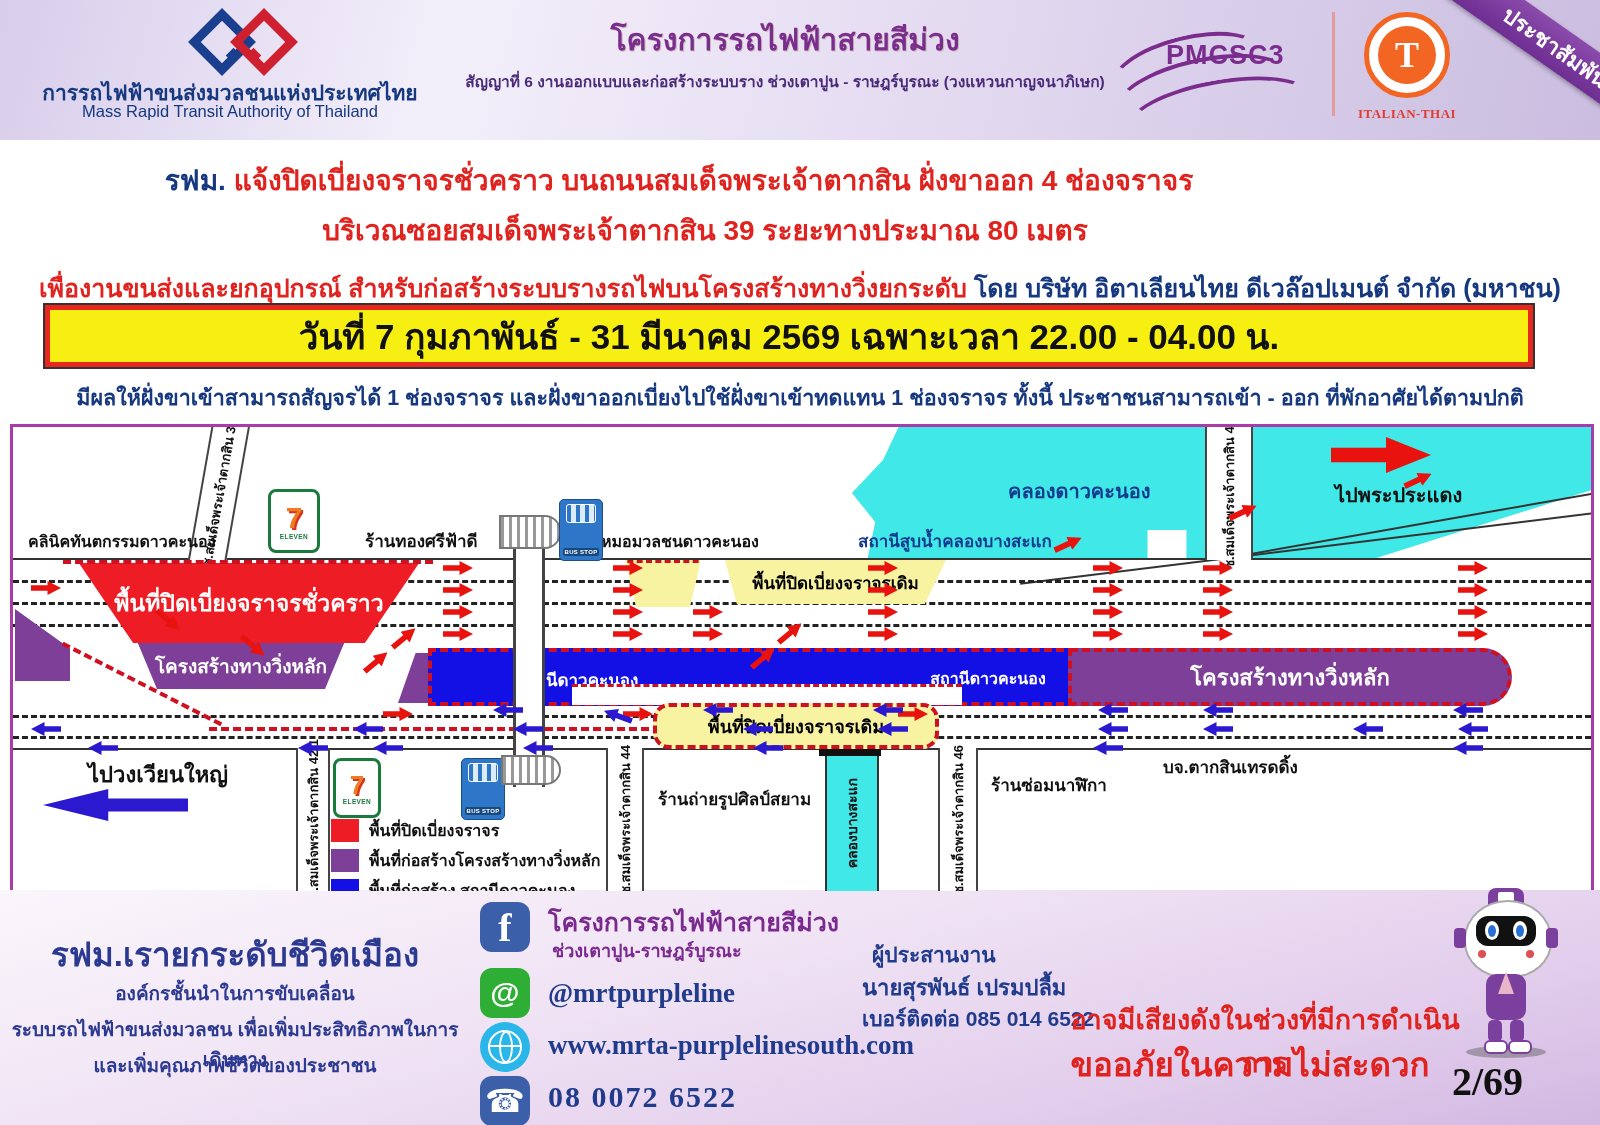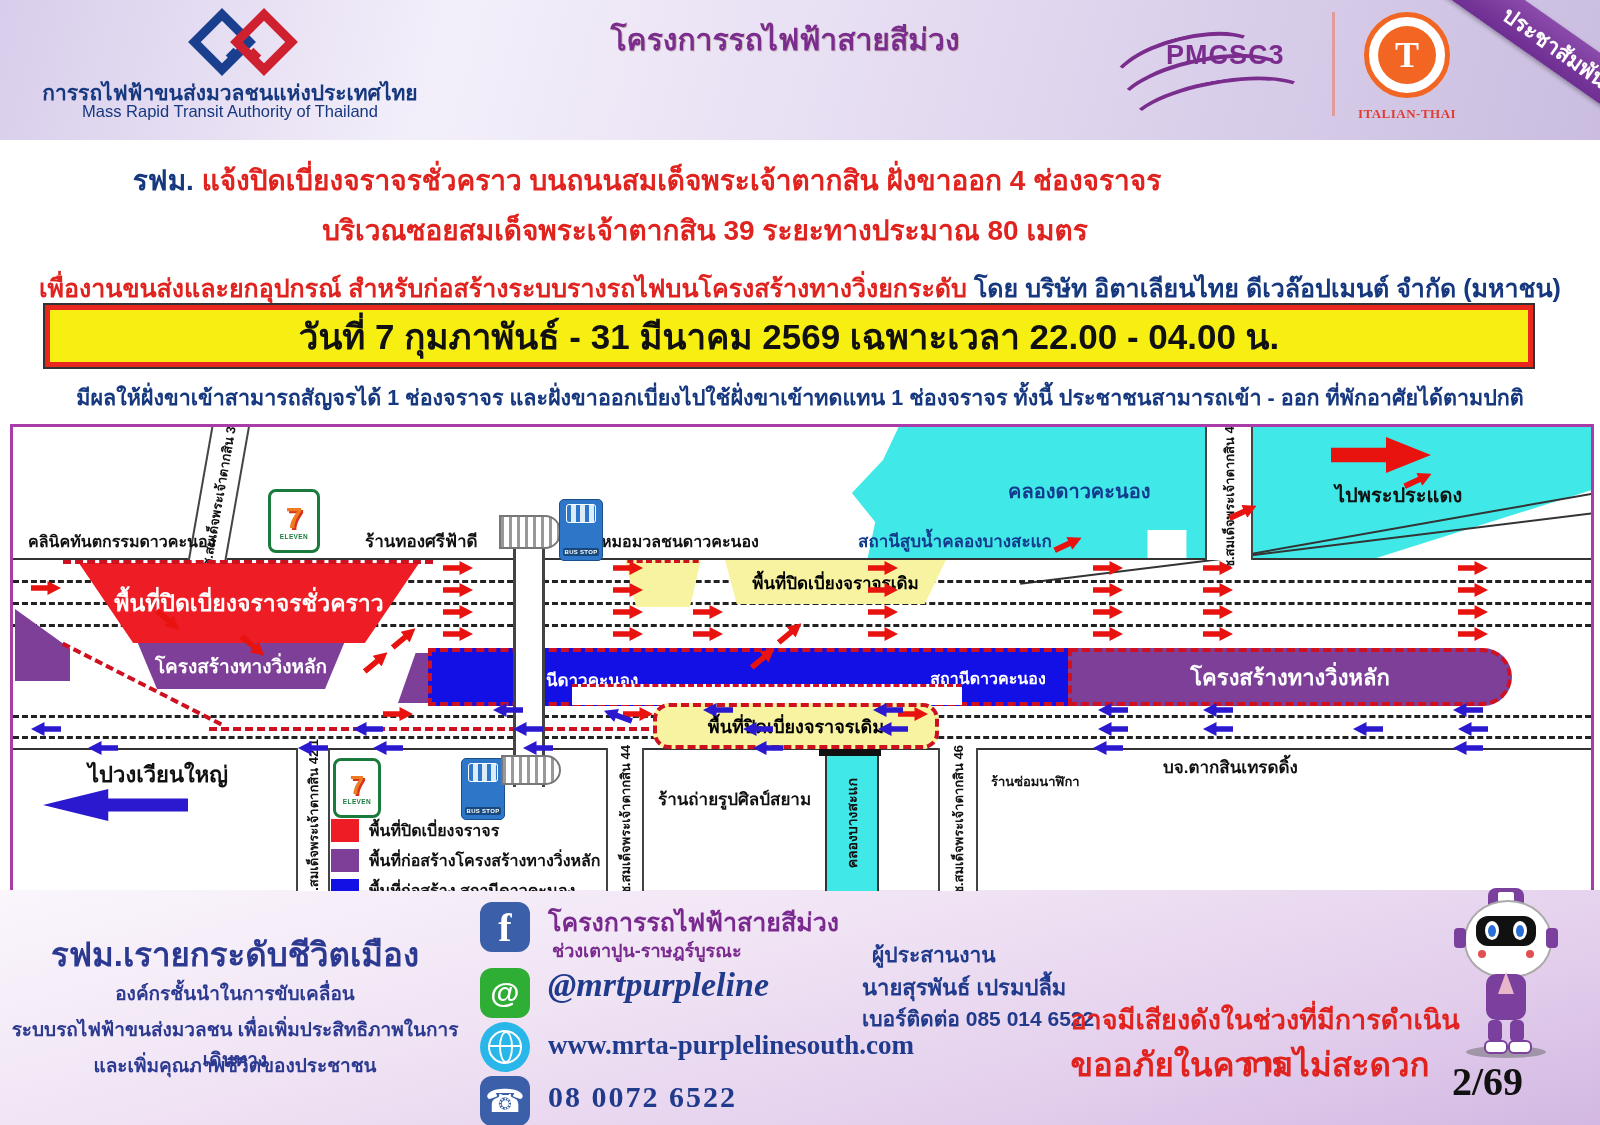--- a/index.html
+++ b/index.html
@@ -19,21 +19,21 @@
   #proj .t1{font-size:30px;color:#7b2d8e;text-shadow:1px 1px 0 #cbb;}
   #proj .t2{font-size:17px;color:#5a2a85;margin-top:4px;}
   #proj .t3{font-size:15.5px;color:#4a2a78;margin-top:6px;}
   .arc{position:absolute;border:4px solid #7b2d8e;border-color:#7b2d8e transparent transparent transparent;border-radius:50%;}
   #ribbon{left:1406px;top:30px;width:310px;height:42px;background:linear-gradient(180deg,#8a4bab,#6e2e92);
           transform:rotate(35deg);display:flex;align-items:center;justify-content:center;
           color:#fff;font-size:22px;font-weight:bold;box-shadow:0 2px 4px rgba(0,0,0,.3);}
 
   
   #ann{left:0;top:140px;width:1600px;height:284px;background:#fff;}
-  .ln1{top:18px;width:1294px;font-size:28px;}
+  .ln1{top:18px;width:1294px;font-size:28px;padding-left:32px;}
   .ln2{top:68px;width:1410px;font-size:28px;color:#e0231f;}
   .ln3{top:128px;width:1600px;font-size:25px;}
   .red{color:#e0231f;} .blue{color:#16387f;}
   #datebox{left:45px;top:165px;width:1478px;height:52px;background:#f8ef12;
            border:5px solid #e8281e;box-shadow:0 0 0 2px #333;display:flex;align-items:center;justify-content:center;
            font-size:35px;font-weight:bold;color:#111;}
   #note{top:240px;width:1600px;font-size:21.5px;color:#16387f;}
 
   
   #map{left:10px;top:424px;width:1578px;height:464px;background:#fff;border:3px solid #a93ca9;overflow:hidden;}
@@ -82,20 +82,21 @@
       <div class="diamond" style="left:8px;top:12px;width:30px;height:30px;border:9px solid #1b3f8f;"></div>
       <div class="diamond" style="left:50px;top:12px;width:30px;height:30px;border:9px solid #cf2030;"></div>
       <div class="diamond" style="left:38px;top:44px;width:11px;height:11px;background:#1b3f8f;"></div>
       <div class="diamond" style="left:58px;top:44px;width:11px;height:11px;background:#cf2030;"></div>
     </div>
     <div id="org-name" class="abs b ctr">การรถไฟฟ้าขนส่งมวลชนแห่งประเทศไทย</div>
     <div id="org-en" class="abs ctr">Mass Rapid Transit Authority of Thailand</div>
 
     <div id="proj" class="abs ctr">
       <div class="t1 b">โครงการรถไฟฟ้าสายสีม่วง</div>
+      <div class="t3 b">สัญญาที่ 6  งานออกแบบและก่อสร้างระบบราง ช่วงเตาปูน - ราษฎร์บูรณะ (วงแหวนกาญจนาภิเษก)</div>
     </div>
 
     <div class="abs" style="left:1108px;top:18px;width:215px;height:100px;text-align:center;">
       <div class="arc" style="left:0;top:18px;width:150px;height:60px;transform:rotate(-14deg);"></div>
       <div class="arc" style="left:6px;top:40px;width:170px;height:60px;transform:rotate(-12deg);"></div>
       <div class="arc" style="left:18px;top:62px;width:180px;height:56px;transform:rotate(-10deg);"></div>
       <div class="abs b" style="left:58px;top:22px;font-size:27px;color:#7b2d8e;letter-spacing:1px;">PMCSC3</div>
     </div>
 
     <div class="abs" style="left:1332px;top:12px;width:0;height:104px;border-left:3px solid #e39a9a;"></div>
@@ -221,21 +222,21 @@
 
     <div class="abs" style="left:806px;top:321px;width:62px;height:8px;background:#111;z-index:4;"></div>
     <div class="abs" style="left:812px;top:328px;width:50px;height:136px;background:#40e8e8;border-left:2px solid #333;border-right:2px solid #333;z-index:3;
          display:flex;align-items:center;justify-content:center;">
       <span class="vtext" style="font-size:14px;">คลองบางสะแก</span>
     </div>
 
     <div class="maplab" style="left:75px;top:330px;font-size:22px;">ไปวงเวียนใหญ่</div>
     <div class="arw al" style="left:30px;top:362px;width:145px;height:32px;background:#2a19cf;"></div>
     <div class="maplab" style="left:645px;top:358px;font-size:17px;">ร้านถ่ายรูปศิลป์สยาม</div>
-    <div class="maplab" style="left:978px;top:344px;font-size:13px;">ร้านซ่อมนาฬิกา</div>
+    <div class="maplab" style="left:978px;top:344px;font-size:17px;">ร้านซ่อมนาฬิกา</div>
     <div class="maplab" style="left:1150px;top:326px;font-size:17px;">บจ.ตากสินเทรดดิ้ง</div>
 
     <div class="abs" style="left:310px;top:325px;width:290px;height:139px;border-left:2px solid #555;z-index:2;">
       <div class="sev" style="left:8px;top:6px;width:42px;height:54px;">
         <div class="seven" style="font-size:26px;">7</div>
         <div class="elev">ELEVEN</div>
       </div>
       <div class="busstop" style="left:136px;top:6px;">
         <div class="busbody"></div>
         <div class="buscap">BUS STOP</div>
@@ -327,21 +328,21 @@
     <div class="abs ctr b ftr-blue" style="left:20px;top:38px;width:430px;font-size:33px;">รฟม.เรายกระดับชีวิตเมือง</div>
     <div class="abs ctr b ftr-blue" style="left:20px;top:88px;width:430px;font-size:19px;">องค์กรชั้นนำในการขับเคลื่อน</div>
     <div class="abs ctr b ftr-blue" style="left:0px;top:124px;width:470px;font-size:19px;">ระบบรถไฟฟ้าขนส่งมวลชน เพื่อเพิ่มประสิทธิภาพในการเดินทาง</div>
     <div class="abs ctr b ftr-blue" style="left:20px;top:160px;width:430px;font-size:19px;">และเพิ่มคุณภาพชีวิตของประชาชน</div>
 
     <div class="cicon" style="left:480px;top:12px;background:#3b5fa8;font-size:40px;font-family:'Liberation Serif',serif;">f</div>
     <div class="abs b" style="left:548px;top:12px;font-size:25px;color:#7a2a8f;">โครงการรถไฟฟ้าสายสีม่วง</div>
     <div class="abs b" style="left:552px;top:46px;font-size:18px;color:#7a2a8f;">ช่วงเตาปูน-ราษฎร์บูรณะ</div>
 
     <div class="cicon" style="left:480px;top:78px;background:#2fae36;font-size:30px;">@</div>
-    <div class="abs b serif" style="left:548px;top:76px;font-size:34px;color:#203a8c;font-style:italic;">@mrtpurpleline</div>
+    <div class="abs b serif" style="left:548px;top:88px;font-size:27px;color:#203a8c;">@mrtpurpleline</div>
 
     <div class="cicon" style="left:480px;top:132px;background:#29b6e8;border-radius:50%;">
       <div style="width:30px;height:30px;border:2px solid #fff;border-radius:50%;position:relative;">
         <div style="position:absolute;left:9px;top:-1px;width:10px;height:28px;border:2px solid #fff;border-radius:50%;"></div>
         <div style="position:absolute;left:0;top:13px;width:30px;border-top:2px solid #fff;"></div>
       </div>
     </div>
     <div class="abs b serif" style="left:548px;top:140px;font-size:27px;color:#203a8c;">www.mrta-purplelinesouth.com</div>
 
     <div class="cicon" style="left:480px;top:186px;background:#3b5fa8;font-size:32px;">☎</div>

